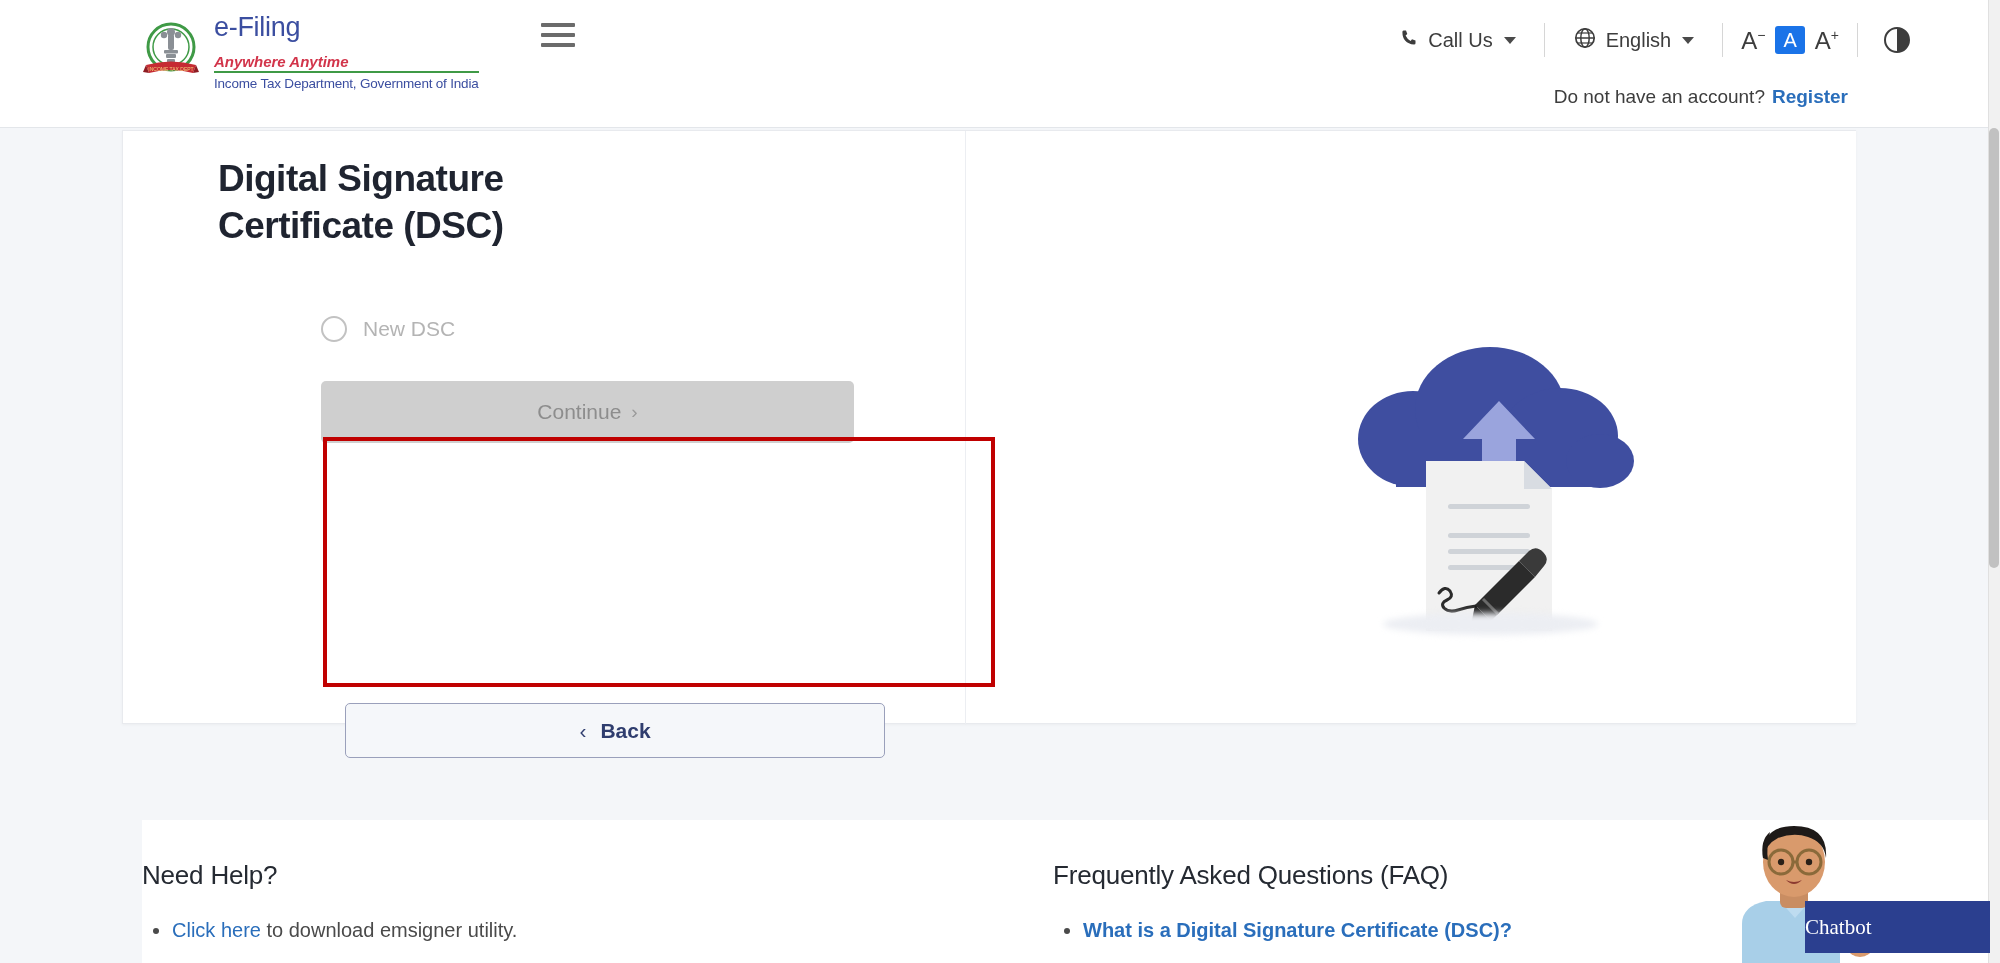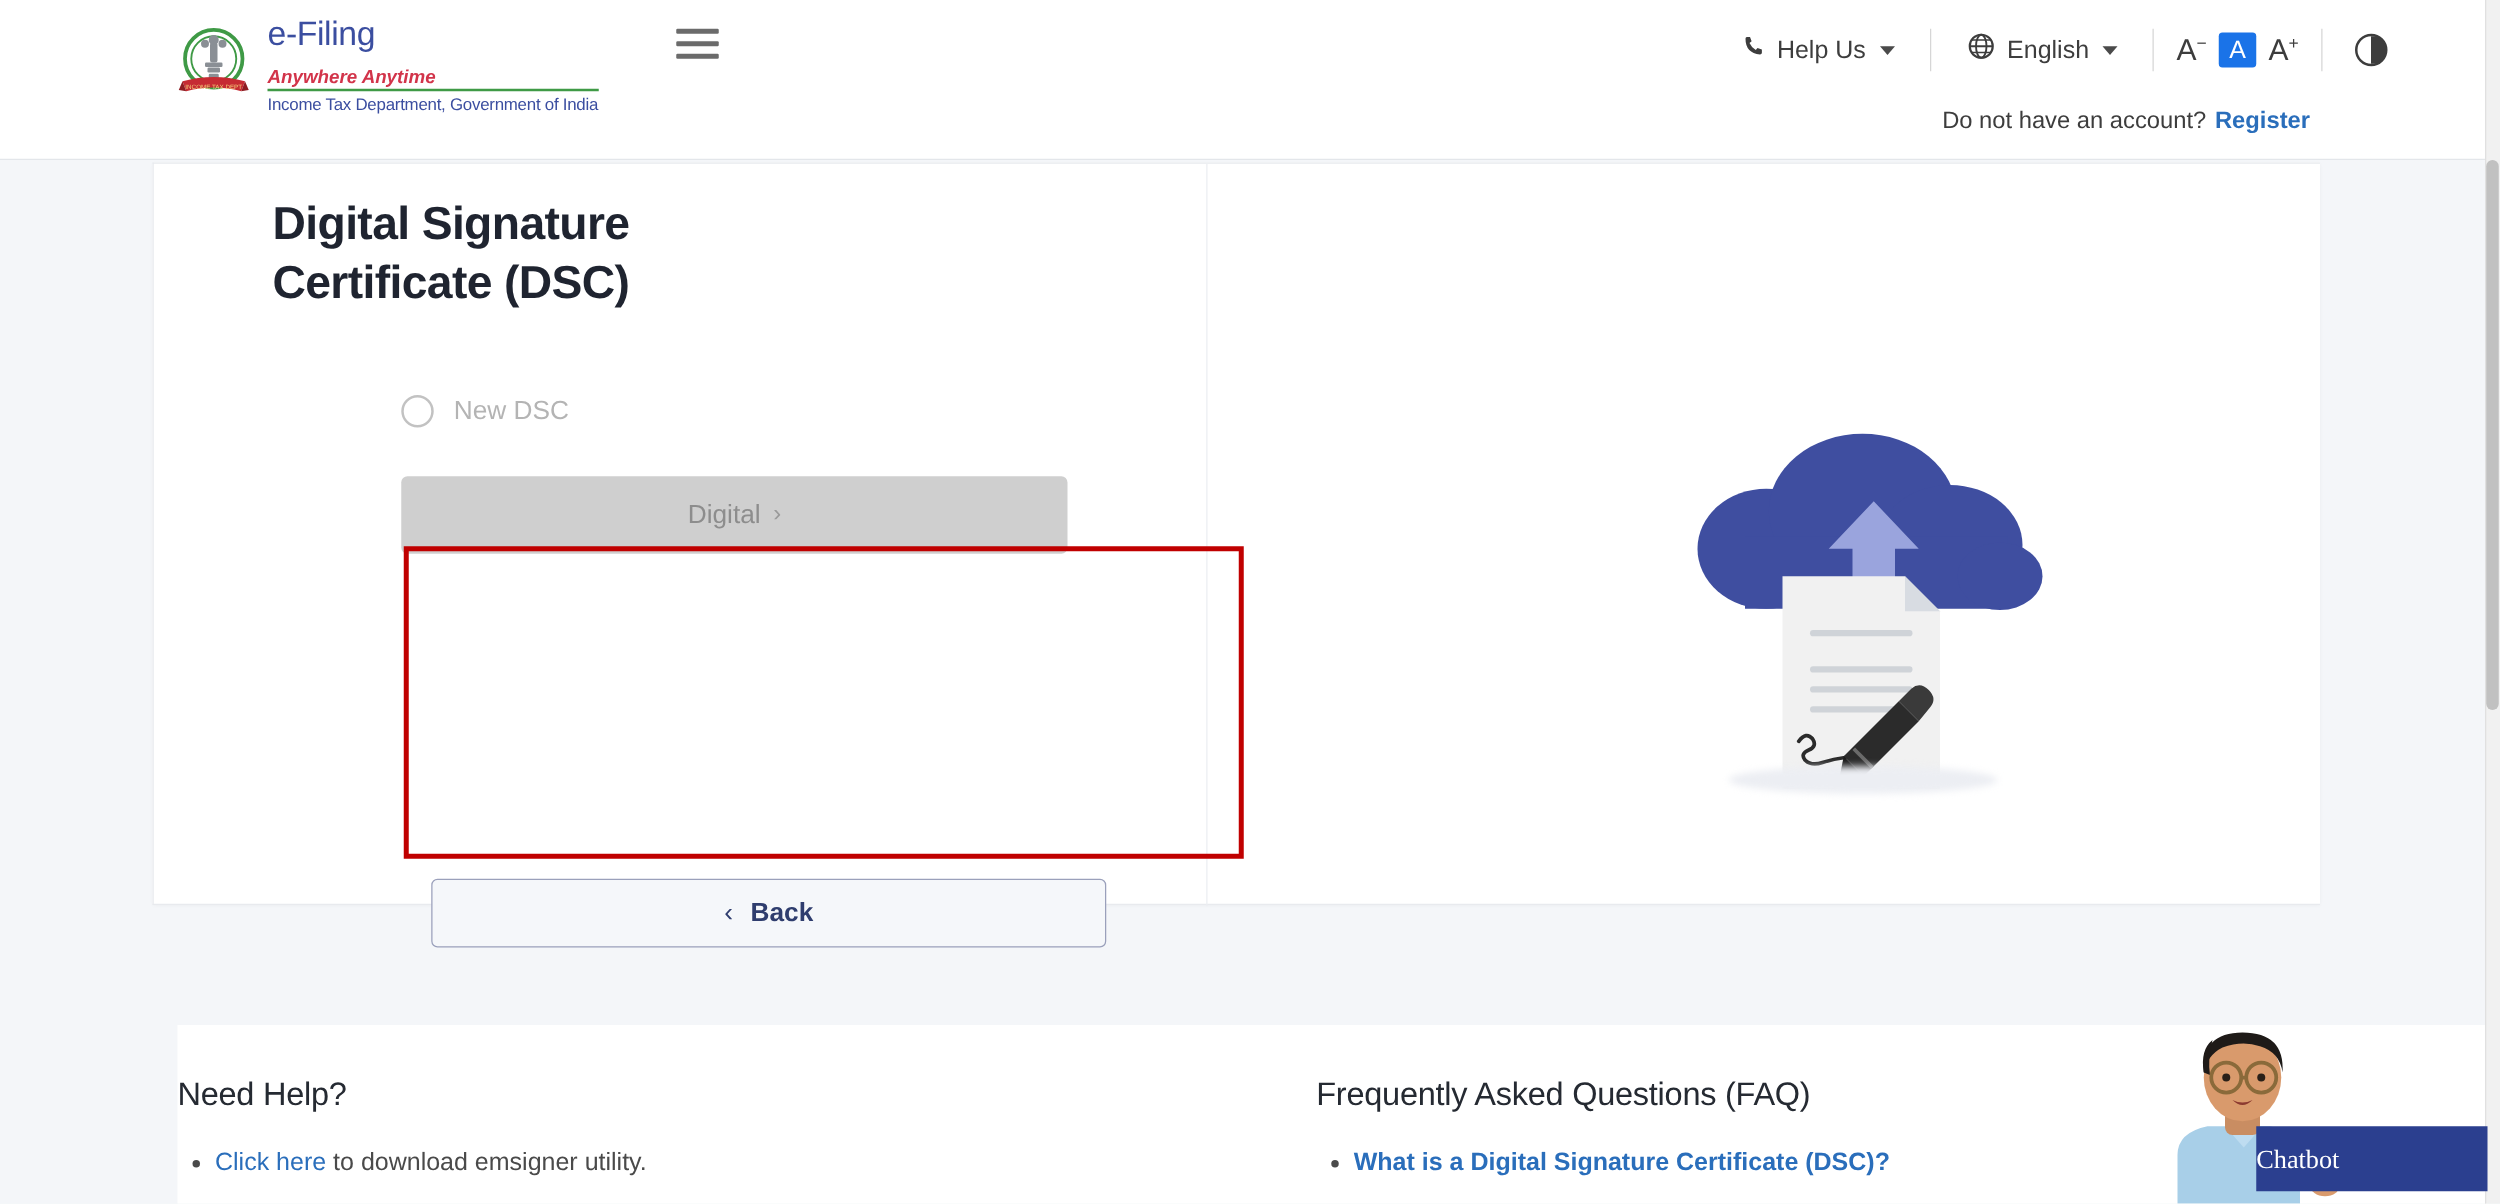--- a/index.html
+++ b/index.html
@@ -280,21 +280,21 @@
           <span></span>
       </div>
 
       <div class="header-right">
         <div class="hr-item">
           <span>
             <svg width="20" height="20" viewBox="0 0 20 20">
               <path d="M4.5 2.5 L7 2.5 L8.3 6 L6.6 7.4 Q8.2 11 11.6 13 L13 11.3 L16.5 12.6 L16.5 15.2 Q16.5 16.6 15 16.6 Q3.4 15.4 3.4 4 Q3.4 2.5 4.5 2.5 Z" fill="#3d3d3d"></path>
             </svg>
           </span>
-          <span>Help Us</span>
+          <span>Call Us</span>
           <span class="chev"></span>
         </div>
 
         <div class="hr-divider"></div>
 
         <div class="hr-item">
           <span>
             <svg width="24" height="24" viewBox="0 0 24 24">
               <circle cx="12" cy="12" r="9.2" fill="none" stroke="#3d3d3d" stroke-width="1.7"></circle>
               <ellipse cx="12" cy="12" rx="4.2" ry="9.2" fill="none" stroke="#3d3d3d" stroke-width="1.5"></ellipse>
@@ -337,21 +337,21 @@
 
       <div class="form-block">
 
         <div class="radio-row">
           <div class="radio-circle disabled"></div>
           <div class="radio-label disabled">New DSC</div>
         </div>
 
 
         <div class="continue-btn">
-          <span>Digital</span>
+          <span>Continue</span>
           <span class="continue-chev">›</span>
         </div>
       </div>
 
       <div class="back-btn">
         <span class="back-chev">‹</span>
         <span>Back</span>
       </div>
 
       <div class="red-highlight"></div>

